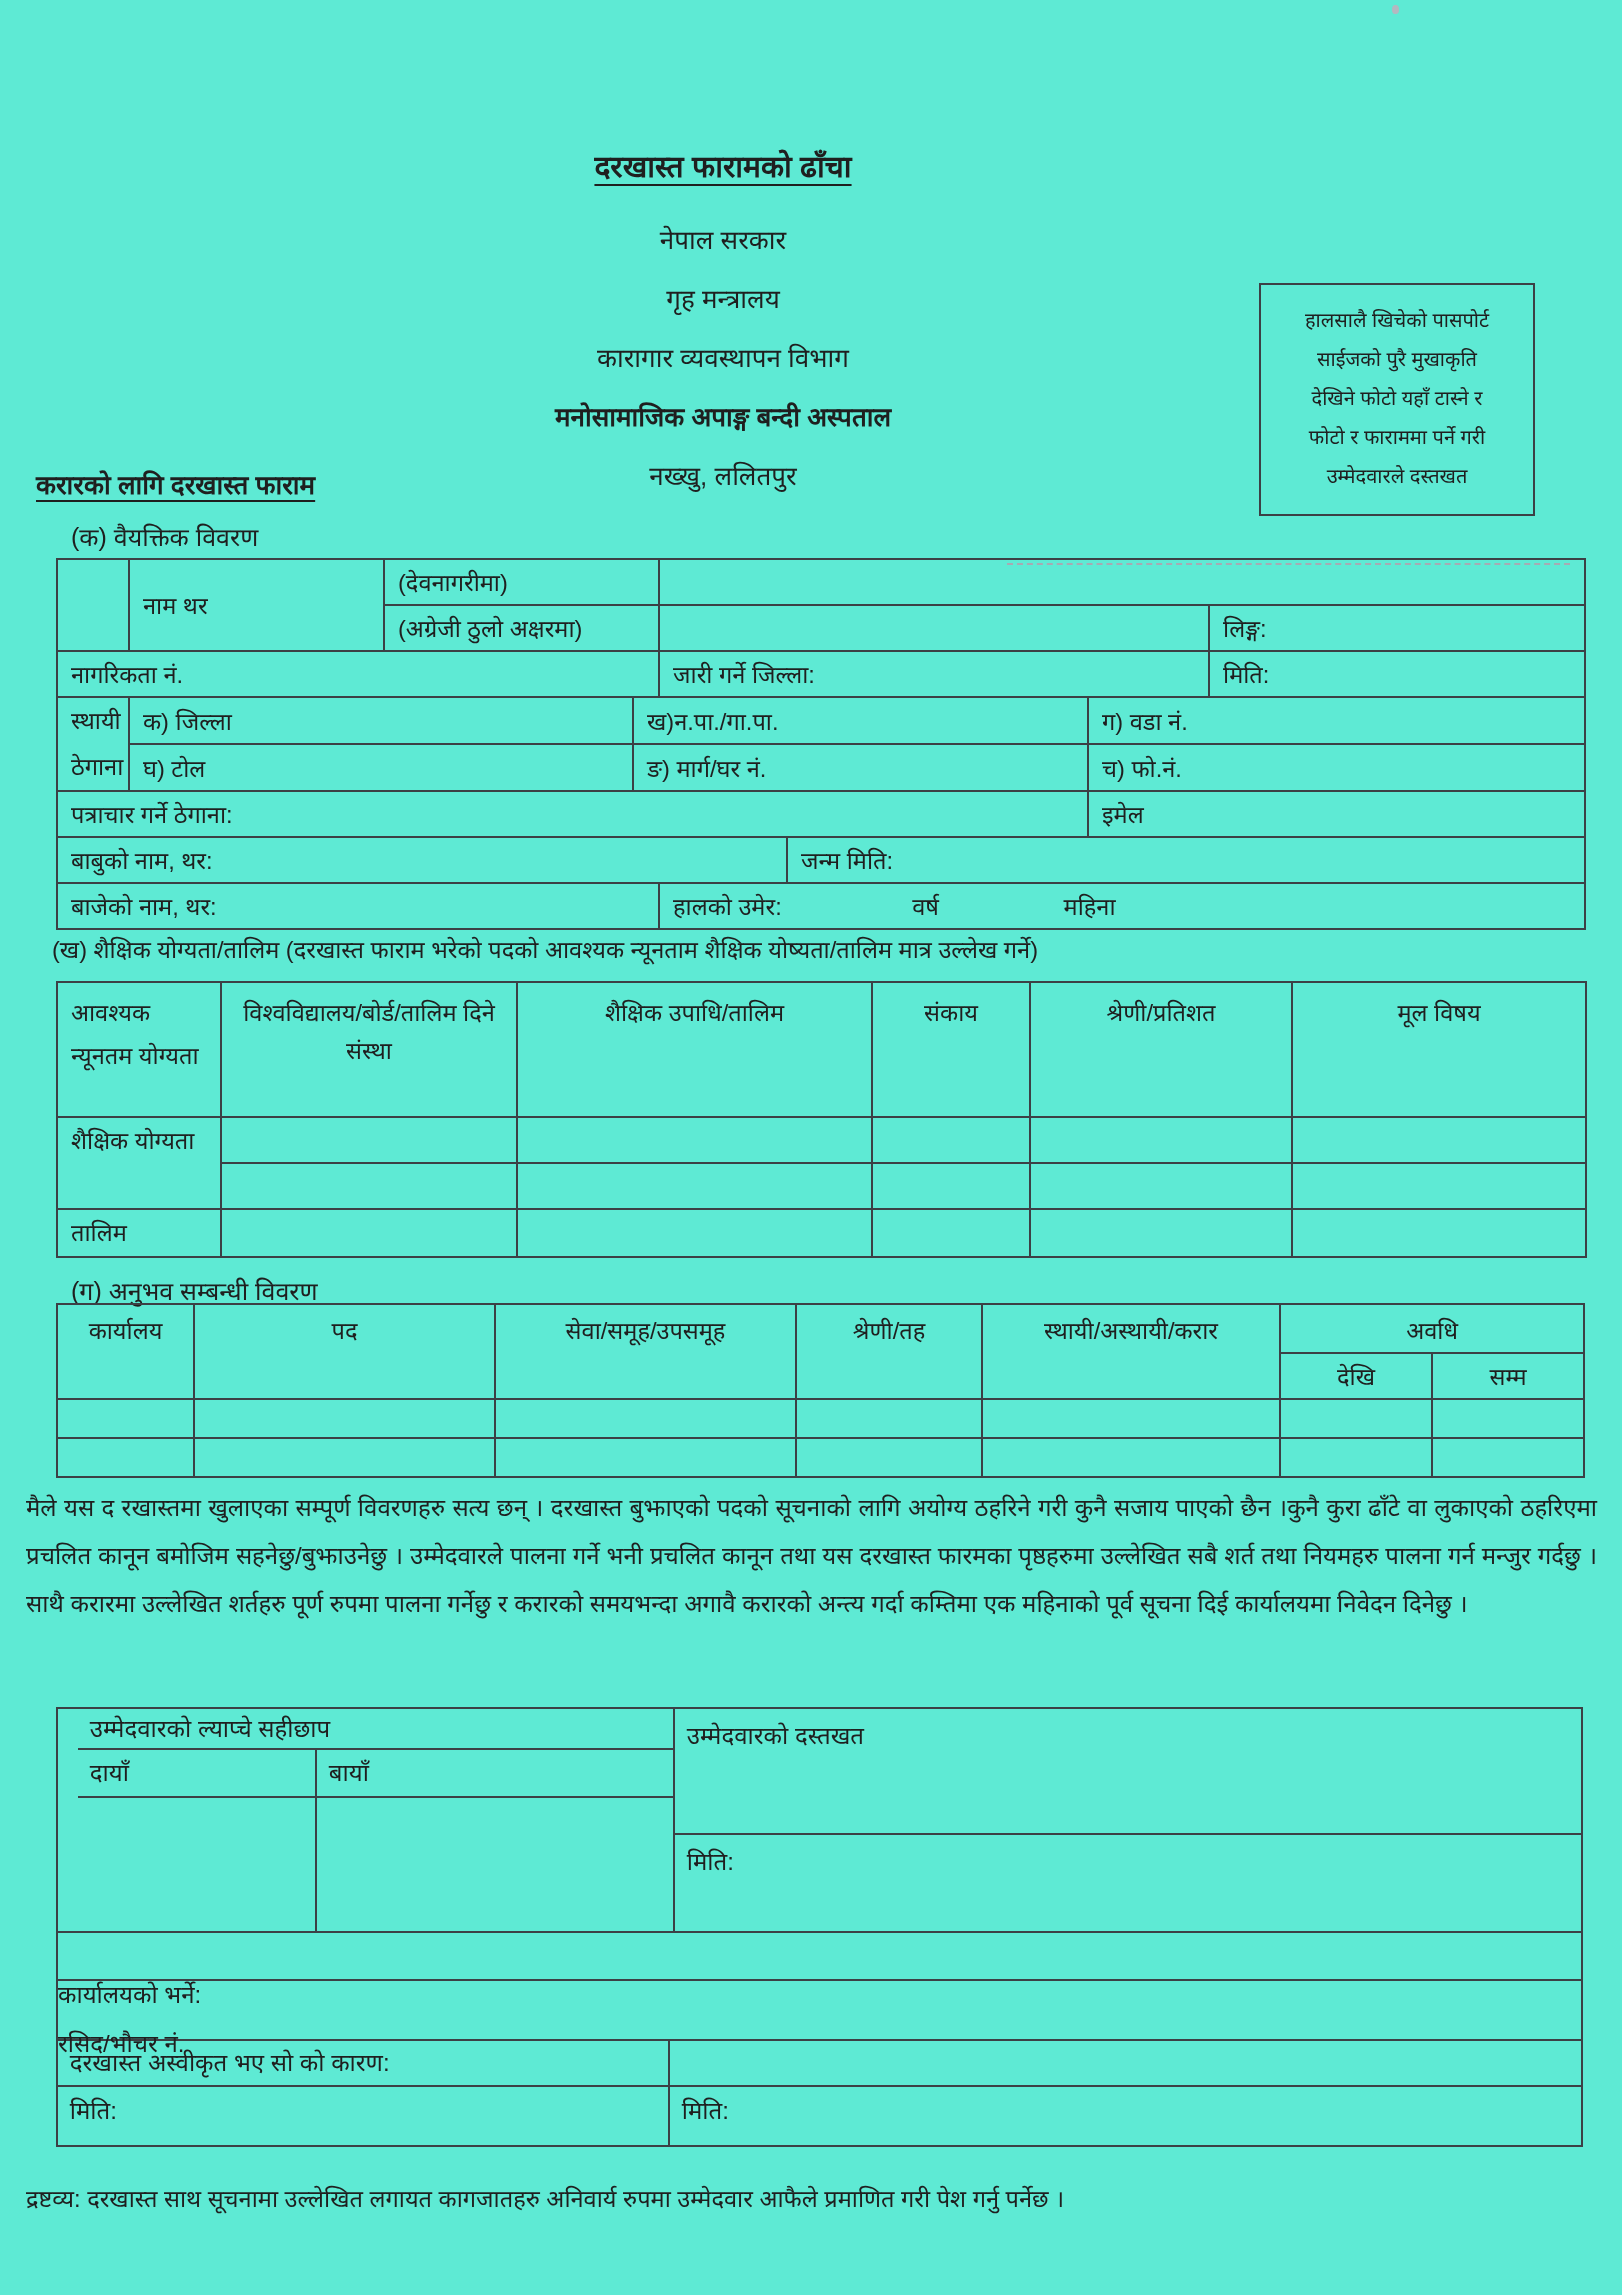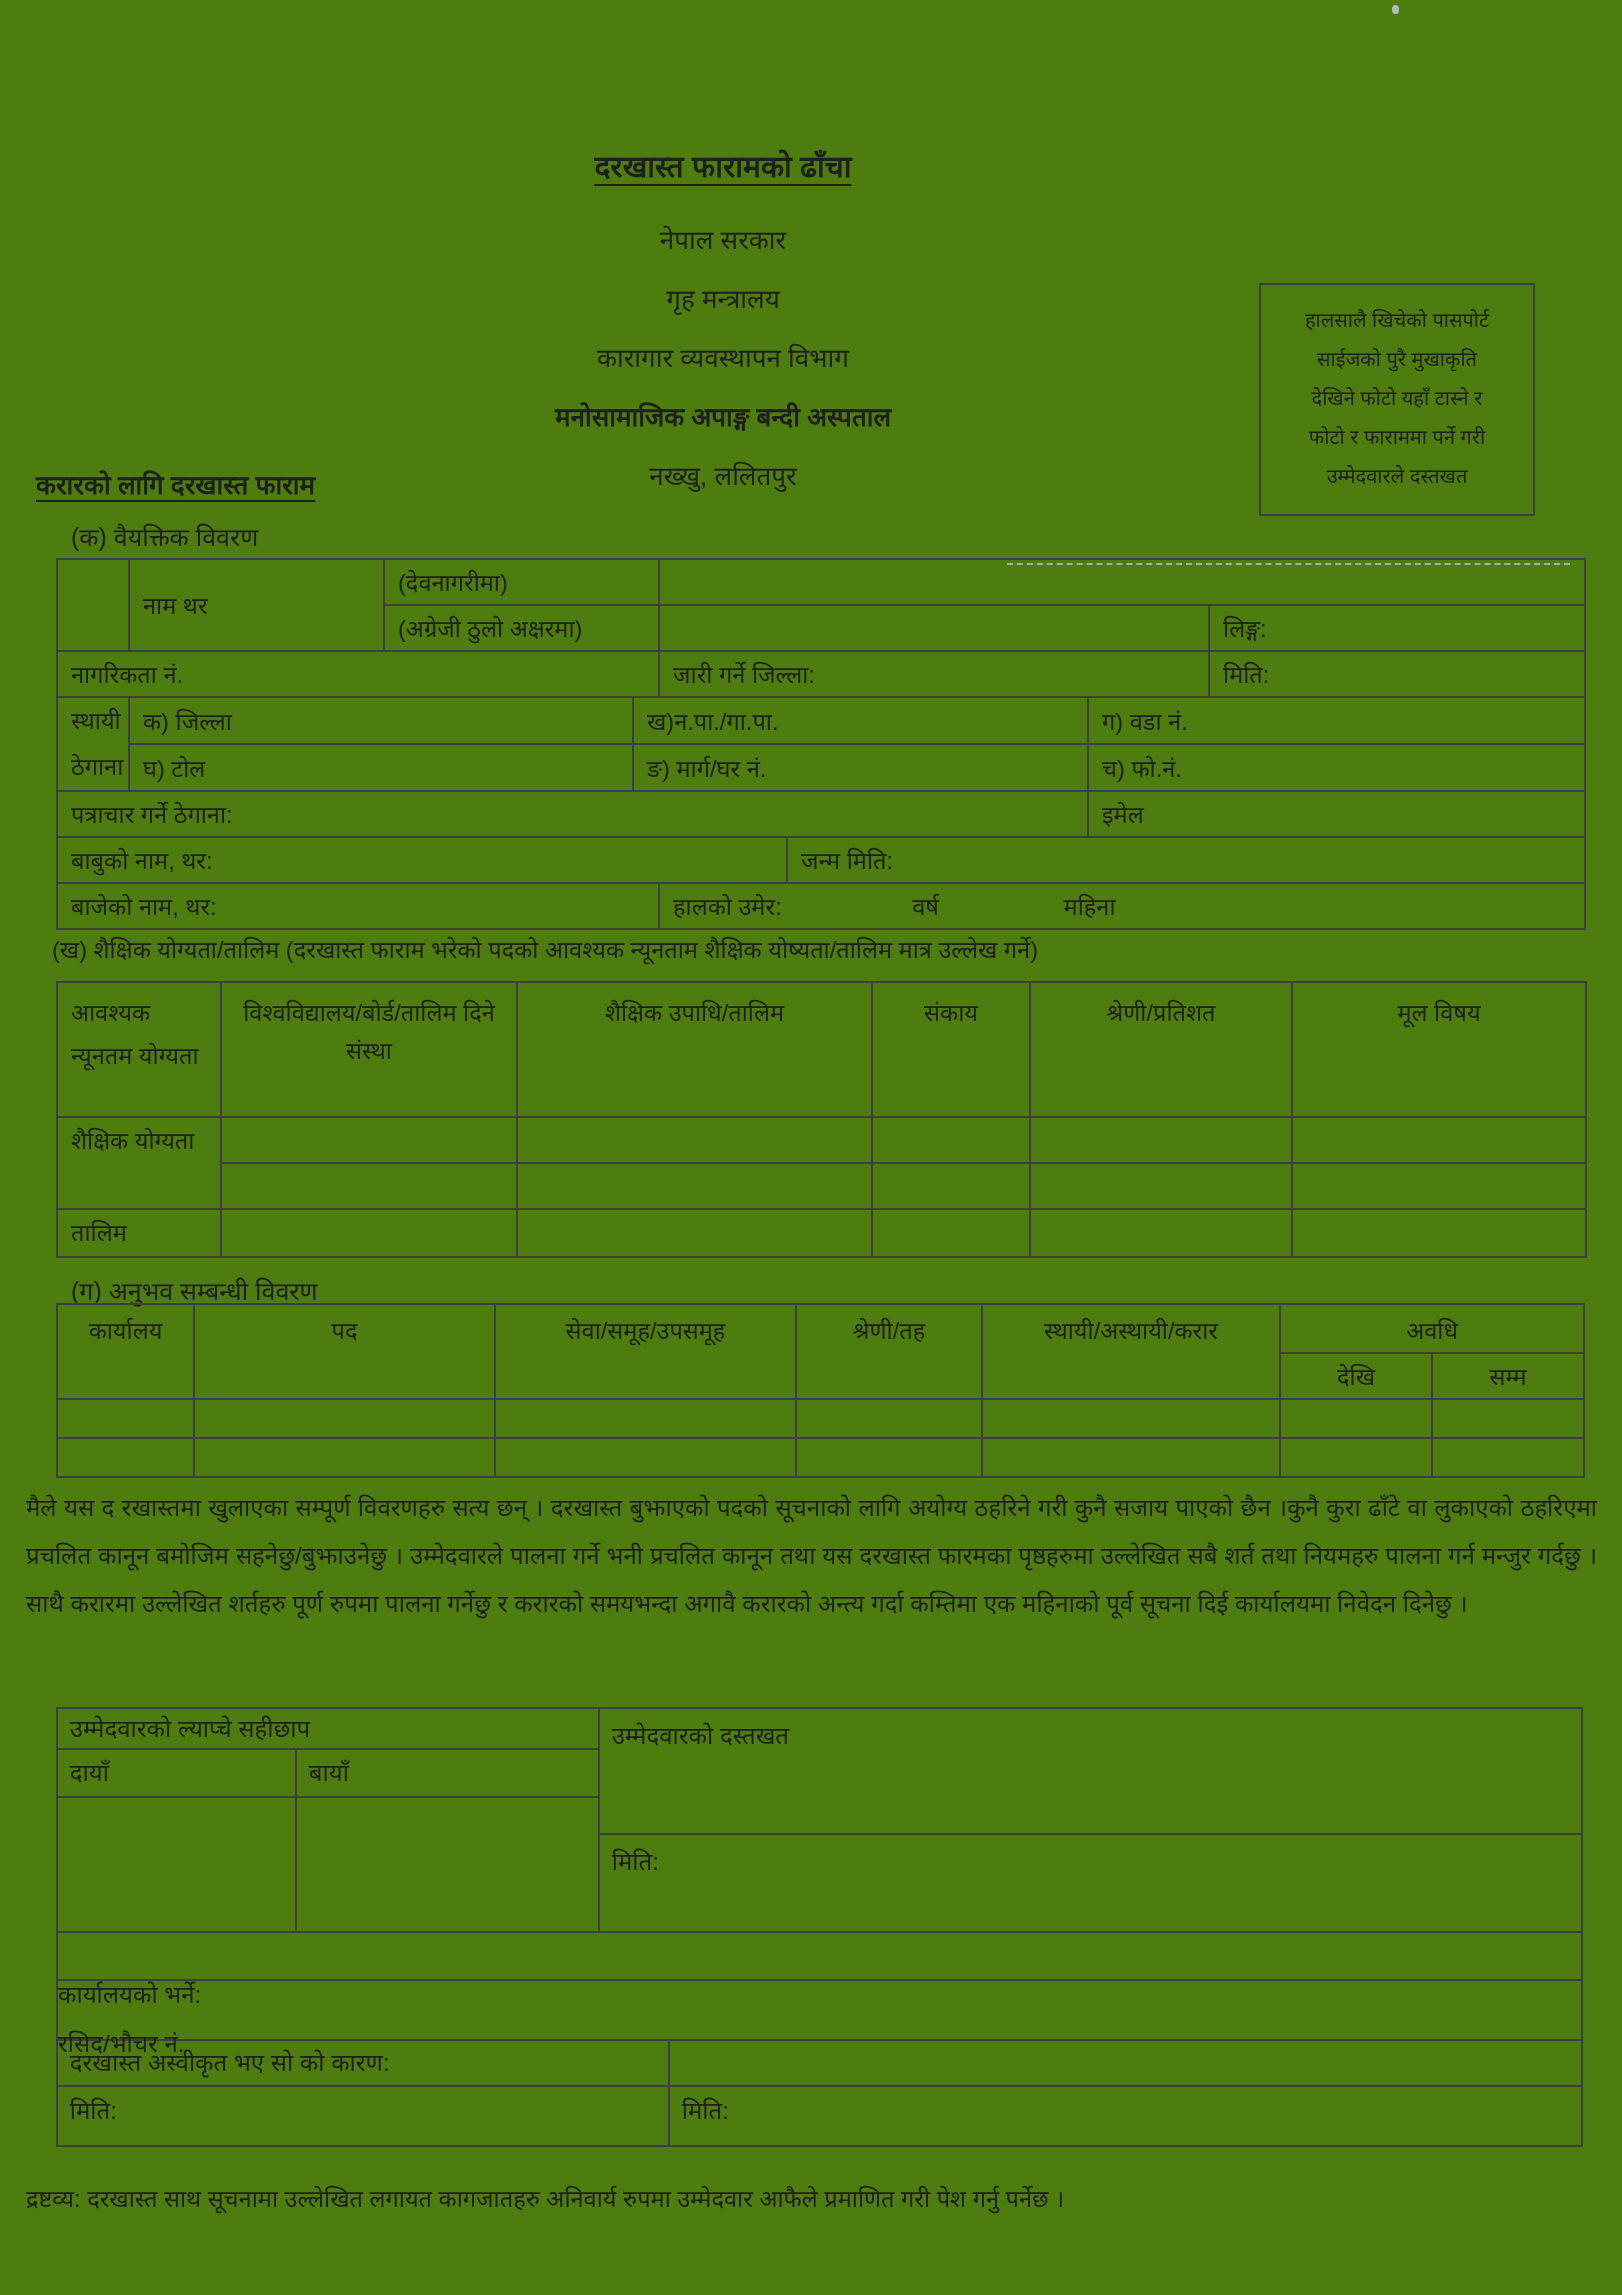--- a/index.html
+++ b/index.html
@@ -1,20 +1,20 @@
 <!DOCTYPE html>
 <html lang="ne" style="font-size:10.5px"><head>
 <meta charset="utf-8">
 <style>
   * { box-sizing: border-box; }
   html,body { margin:0; padding:0; }
   body { background:#eef0f5; }
   .page {
     position:relative; width:1622px; height:2295px;
-    background:#4d7c0f; color:#1f1f1f;
+    background:#5eead4; color:#1f1f1f;
     font-family:"Liberation Sans","DejaVu Sans",sans-serif;
     overflow:hidden;
   }
   
   .header { position:absolute; top:145px; left:0; width:1446px; text-align:center; }
   .doc-title {
     font-size:30px; font-weight:bold;
     text-decoration:underline; text-decoration-thickness:2px; text-underline-offset:6.5px;
     margin-bottom:25px;
   }
@@ -67,21 +67,21 @@
   .experience td.subhead { text-align:center; padding:0; font-size:23.6px; }
   
   .declaration {
     position:absolute; left:26px; top:1484px; width:1571px;
     font-size:24px; line-height:48px; text-align:justify; margin:0;
   }
   
   .sig-wrap { position:absolute; left:56px; top:1707px; width:1527px; border:2px solid #3c4045; }
   .sig-wrap .lbl { font-size:24px; }
   .sig-top { display:flex; }
-  .sig-left { width:542px; border-right:2px solid #3c4045; }
+  .sig-left { width:617px; border-right:2px solid #3c4045;padding-left:20px; }
   .sl-h { height:41px; border-bottom:2px solid #3c4045; line-height:39px; padding-left:11.8px; }
   .sl-labels { display:flex; height:48px; border-bottom:2px solid #3c4045; }
   .sl-r { width:239px; border-right:2px solid #3c4045; line-height:46px; padding-left:11.8px; }
   .sl-l { flex:1; line-height:46px; padding-left:11.8px; }
   .sl-area { display:flex; height:133px; }
   .sl-ar { width:239px; border-right:2px solid #3c4045; }
   .sl-al { flex:1; }
   .sig-right { flex:1; display:flex; flex-direction:column; }
   .sr-sign { height:126px; border-bottom:2px solid #3c4045; padding:9.2px 0 0 11.8px; }
   .sr-date { flex:1; padding:9.2px 0 0 11.8px; }

